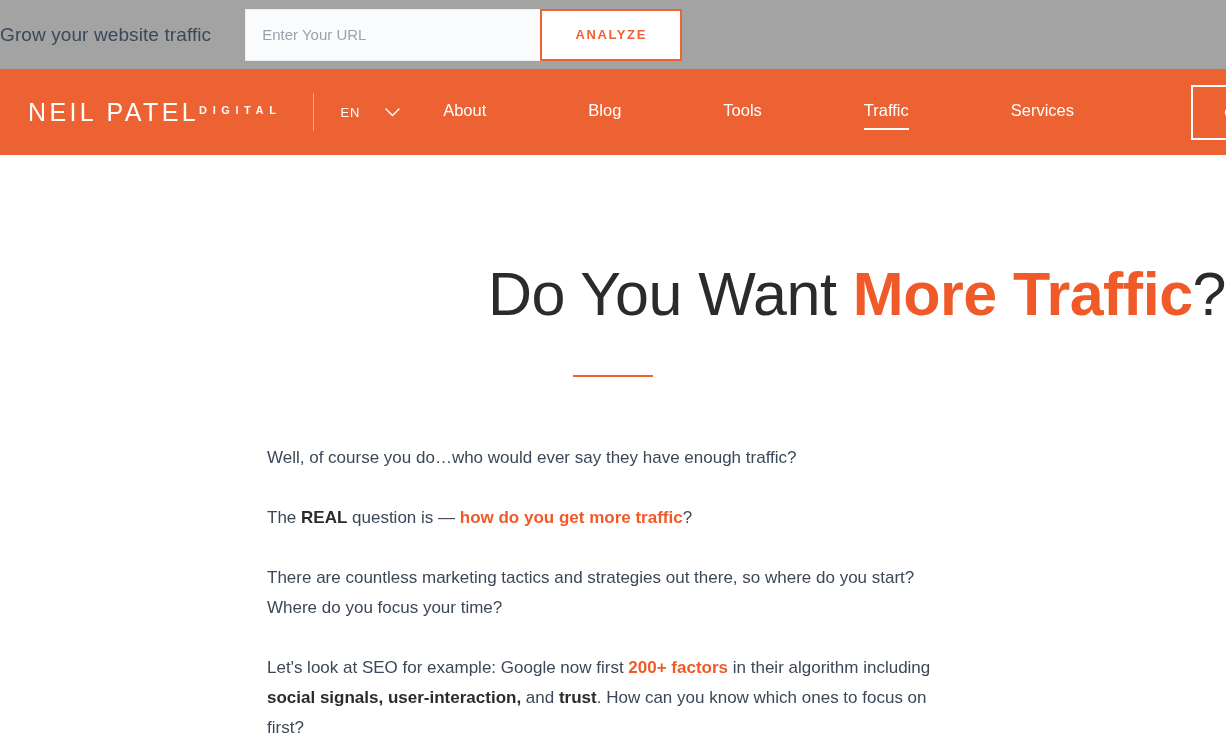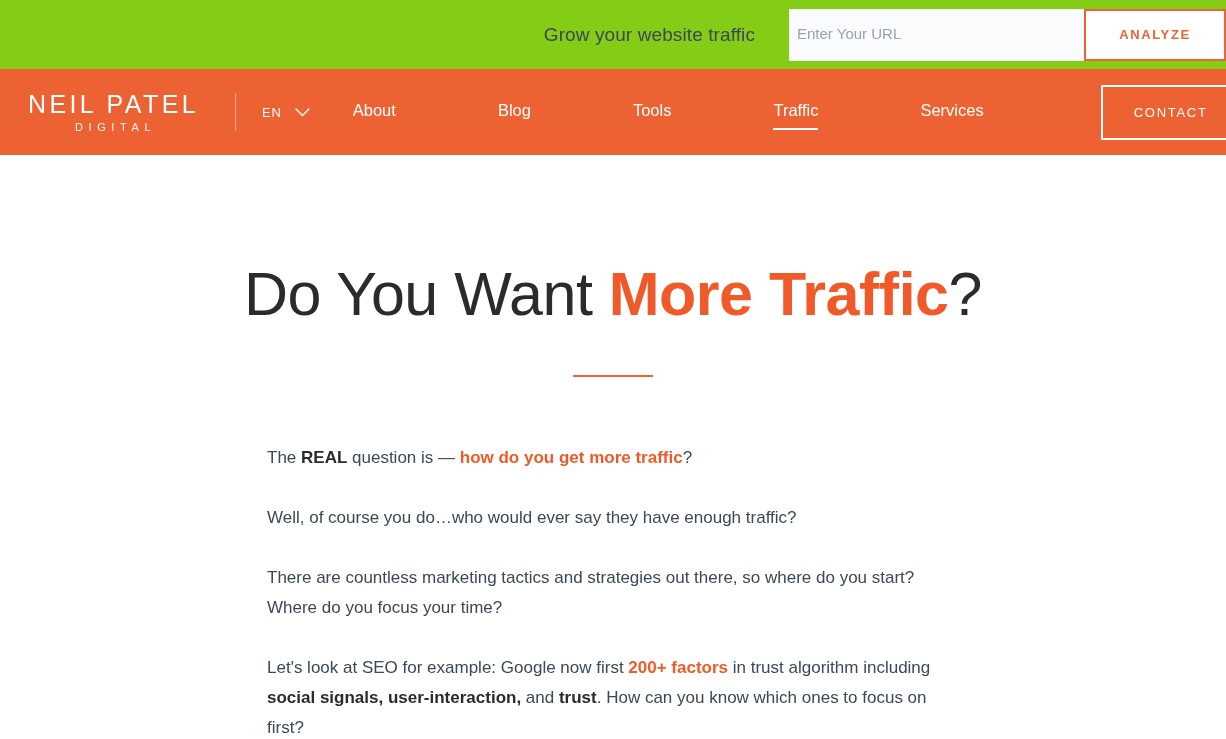--- a/index.html
+++ b/index.html
@@ -13,45 +13,45 @@
     background: #ffffff;
     font-family: "Liberation Sans", sans-serif;
     overflow: hidden;
     color: #3c4858;
   }
 
   
   .topbar {
     height: 69px;
     width: 100%;
-    background: #84cc16;
-    display: flex;
-    align-items: center;
-    justify-content: flex-end;
+    background: #a3a3a3;
+    display: flex;
+    align-items: center;
+    justify-content: flex-start;
     gap: 34px;
   }
   .topbar-label {
     font-size: 19px;
     color: #3c4858;
     letter-spacing: 0.1px;
     white-space: nowrap;
   }
   .analyze-group {
     display: flex;
     align-items: stretch;
     height: 52px;
   }
   .url-input {
     width: 295px;
     height: 52px;
     border: 1px solid #edeff2;
     border-right: none;
     background: #fafbfc;
-    padding: 0 7px;
-    font-size: 13px;
+    padding: 0 16px;
+    font-size: 17px;
     font-family: "Liberation Sans", sans-serif;
     color: #3c4858;
     outline: none;
   }
   .url-input::placeholder {
     color: #9aa2ad;
     font-size: 15px;
   }
   .analyze-btn {
     width: 142px;
@@ -74,51 +74,52 @@
     display: flex;
     align-items: center;
     padding: 0 16px 0 28px;
   }
   .brand-area {
     display: flex;
     align-items: center;
   }
   .logo {
     display: flex;
-    flex-direction: column;
-    align-items: center;
+    flex-direction: row;
+    align-items: flex-start;
     line-height: 1;
     cursor: pointer;
   }
   .logo-main {
     color: #ffffff;
     font-size: 25px;
     letter-spacing: 3.4px;
     font-weight: 400;
     white-space: nowrap;
   }
   .logo-sub {
     color: #ffffff;
     font-size: 11px;
     letter-spacing: 5.6px;
     margin-top: 5px;
     margin-right: -4px;
     opacity: 0.95;
     white-space: nowrap;
+    font-weight: bold;
   }
   .brand-divider {
     width: 1px;
     height: 38px;
     background: rgba(255,255,255,0.45);
     margin: 0 26px 0 36px;
   }
   .lang-select {
     display: flex;
     align-items: center;
-    gap: 13px;
+    gap: 25px;
     cursor: pointer;
   }
   .lang-label {
     color: #ffffff;
     font-size: 13px;
     letter-spacing: 0.8px;
   }
   .chev {
     display: block;
   }
@@ -160,21 +161,21 @@
     letter-spacing: 1.7px;
     font-family: "Liberation Sans", sans-serif;
     cursor: pointer;
   }
 
   
   .main {
     padding-top: 106px;
   }
   .headline {
-    text-align: center;
+    text-align: right;
     font-size: 61px;
     font-weight: 400;
     color: #2b2b2b;
     margin: 0;
     letter-spacing: -0.5px;
     line-height: 1.1;
   }
   .headline .accent {
     color: #f05a28;
     font-weight: bold;
@@ -246,22 +247,22 @@
 </div>
 
 <div class="main">
 
   <h1 class="headline"><span>Do You Want </span><span class="accent">More Traffic</span><span>?</span></h1>
 
   <div class="rule"></div>
 
   <div class="body-copy">
 
+    <p class="para">Well, of course you do…who would ever say they have enough traffic?</p>
+
     <p class="para"><span>The </span><b>REAL</b><span> question is — </span><span class="accent">how do you get more traffic</span><span>?</span></p>
 
-    <p class="para">Well, of course you do…who would ever say they have enough traffic?</p>
-
     <p class="para">There are countless marketing tactics and strategies out there, so where do you start? Where do you focus your time?</p>
 
-    <p class="para"><span>Let's look at SEO for example: Google now first </span><span class="accent">200+ factors</span><span> in trust algorithm including </span><b>social signals, user-interaction,</b><span> and </span><b>trust</b><span>. How can you know which ones to focus on first?</span></p>
+    <p class="para"><span>Let's look at SEO for example: Google now first </span><span class="accent">200+ factors</span><span> in their algorithm including </span><b>social signals, user-interaction,</b><span> and </span><b>trust</b><span>. How can you know which ones to focus on first?</span></p>
 
   </div>
 </div>
 
 </body></html>

